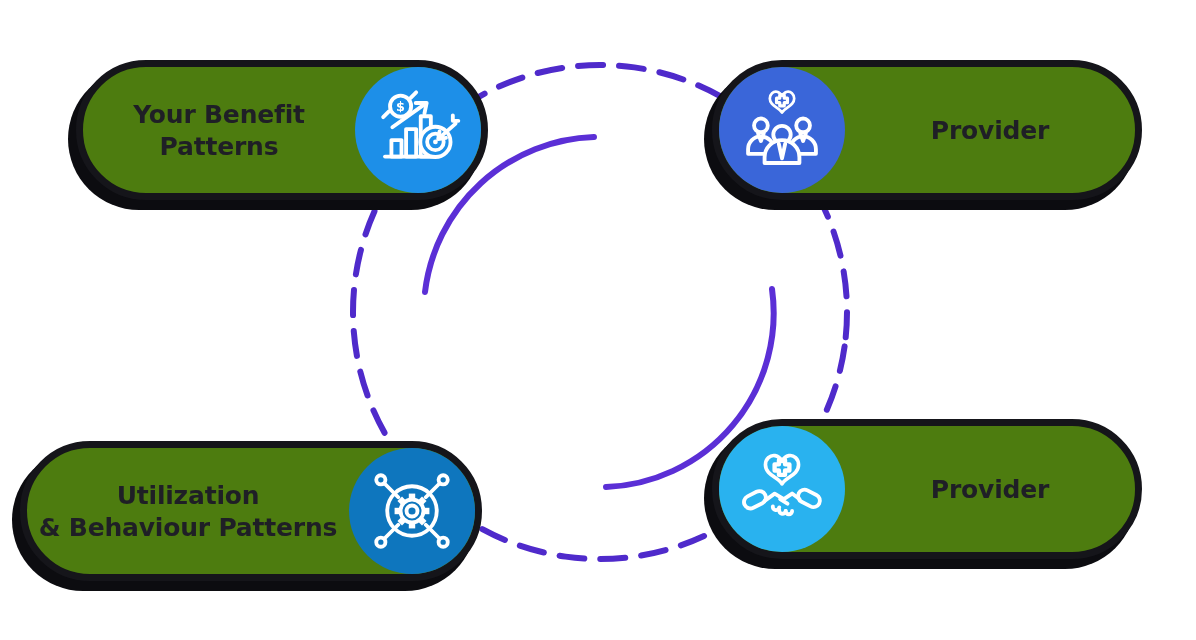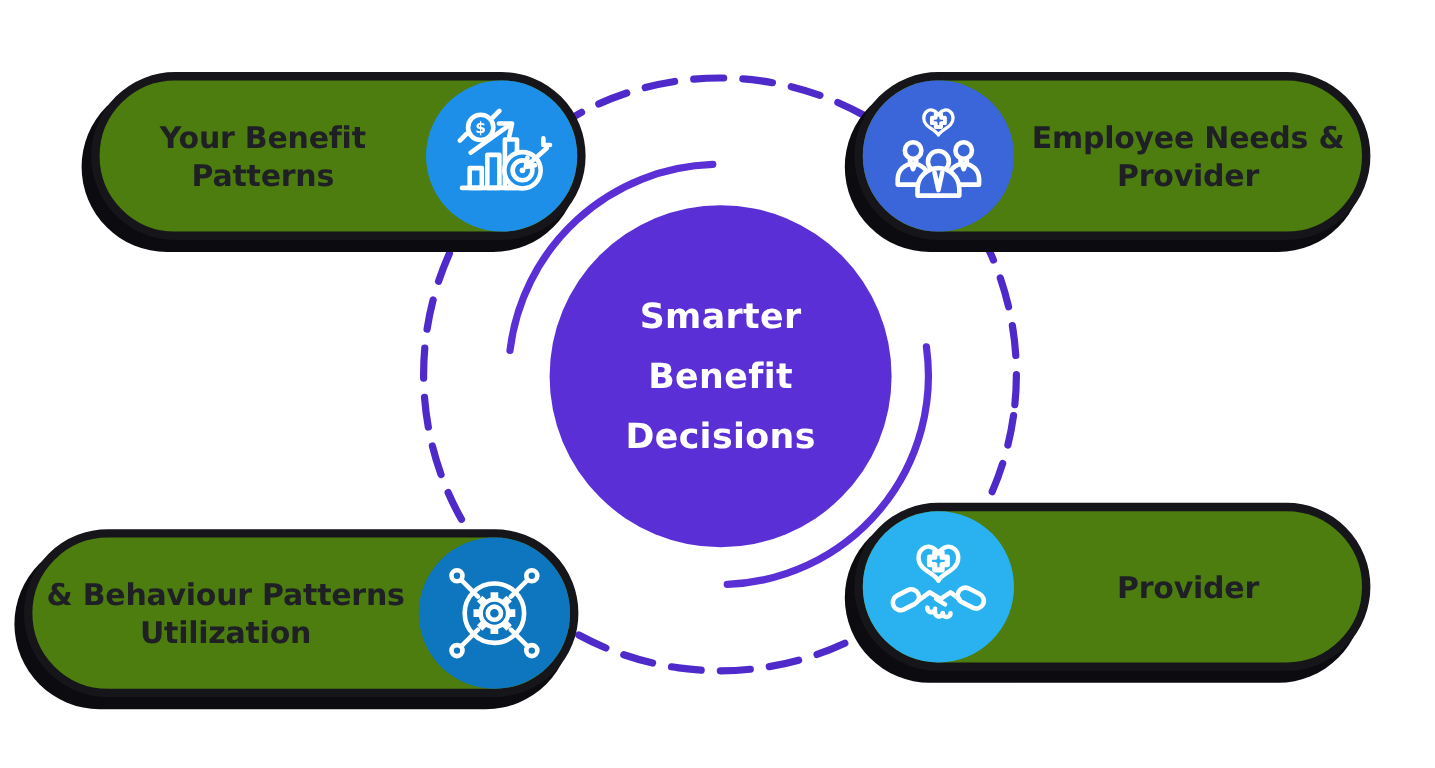--- a/index.html
+++ b/index.html
@@ -44,25 +44,20 @@
 <body>
 
 <div class="stage">
 
   <svg class="rings" width="1196" height="640" viewBox="0 0 1196 640">
     <circle cx="600" cy="312" r="247" fill="none" stroke-width="6" stroke-dasharray="25 16" stroke-linecap="round" transform="rotate(8 600 312)" stroke="#4f2acb"></circle>
     <path d="M594 137 A176 176 0 0 0 425 292" fill="none" stroke-width="6" stroke-linecap="round" stroke="#5b2fd6"></path>
     <path d="M772 289 A174 174 0 0 1 606 487" fill="none" stroke-width="6" stroke-linecap="round" stroke="#5b2fd6"></path>
   </svg>
 
-  <div class="center-circle" style="background-color: rgb(91, 47, 214);">
-    <div class="center-line">Smarter</div>
-    <div class="center-line">Benefit</div>
-    <div class="center-line">Decisions</div>
-  </div>
 
   <div class="card card-tl">
     <div class="card-text">
       <div class="card-line">Your Benefit</div>
       <div class="card-line">Patterns</div>
     </div>
     <div class="icon-circle" style="background-color: rgb(29, 143, 232);">
       <svg class="icon-svg" viewBox="0 0 96 96">
         <g fill="none" stroke-width="4.2" stroke-linecap="round" stroke-linejoin="round" stroke="#ffffff">
           <path d="M12 77 H66"></path>
@@ -97,29 +92,28 @@
             <path d="M48 50 C44 42 29 40 29 28 C29 21 34.5 16.5 40 17.5 C44 18.3 46.5 21 48 24 C49.5 21 52 18.3 56 17.5 C61.5 16.5 67 21 67 28 C67 40 52 42 48 50 Z"></path>
             <path d="M44.5 22.5 h7 v5 h5 v7 h-5 v5 h-7 v-5 h-5 v-7 h5 z" stroke-width="5"></path>
           </g>
           <circle cx="48" cy="53" r="9.5" fill="#3a66d9"></circle>
           <path d="M29 84 v-6 a19 19 0 0 1 38 0 v6 z" fill="#3a66d9"></path>
           <path d="M44.5 63 L48 79 L51.5 63"></path>
         </g>
       </svg>
     </div>
     <div class="card-text">
-      <div class="card-line">Employee Needs &amp;</div>
       <div class="card-line">Provider</div>
     </div>
   </div>
 
   <div class="card card-bl">
     <div class="card-text">
+      <div class="card-line">Utilization</div>
       <div class="card-line">&amp; Behaviour Patterns</div>
-      <div class="card-line">Utilization</div>
     </div>
     <div class="icon-circle" style="background-color: rgb(14, 118, 190);">
       <svg class="icon-svg" viewBox="0 0 96 96">
         <g fill="none" stroke-width="4.2" stroke-linecap="round" stroke-linejoin="round" stroke="#ffffff">
           <circle cx="14" cy="14" r="5"></circle>
           <circle cx="82" cy="14" r="5"></circle>
           <circle cx="14" cy="82" r="5"></circle>
           <circle cx="82" cy="82" r="5"></circle>
           <path d="M18 18 L33 33 M78 18 L63 33 M18 78 L33 63 M78 78 L63 63"></path>
           <circle cx="48" cy="48" r="27"></circle>

